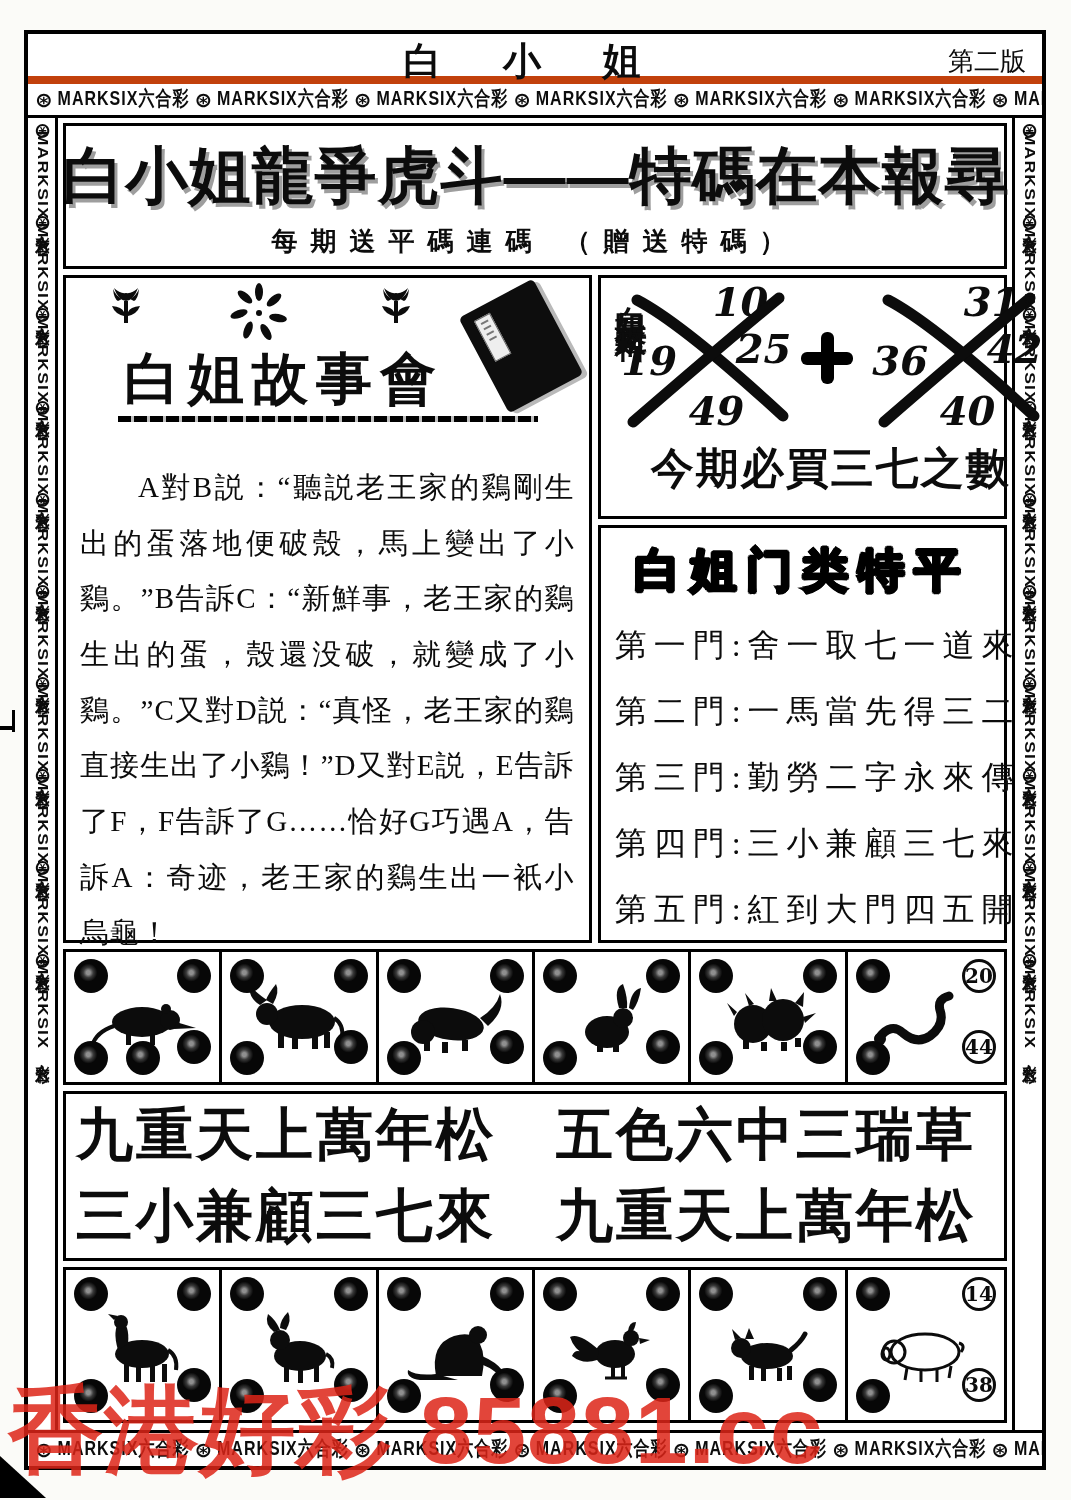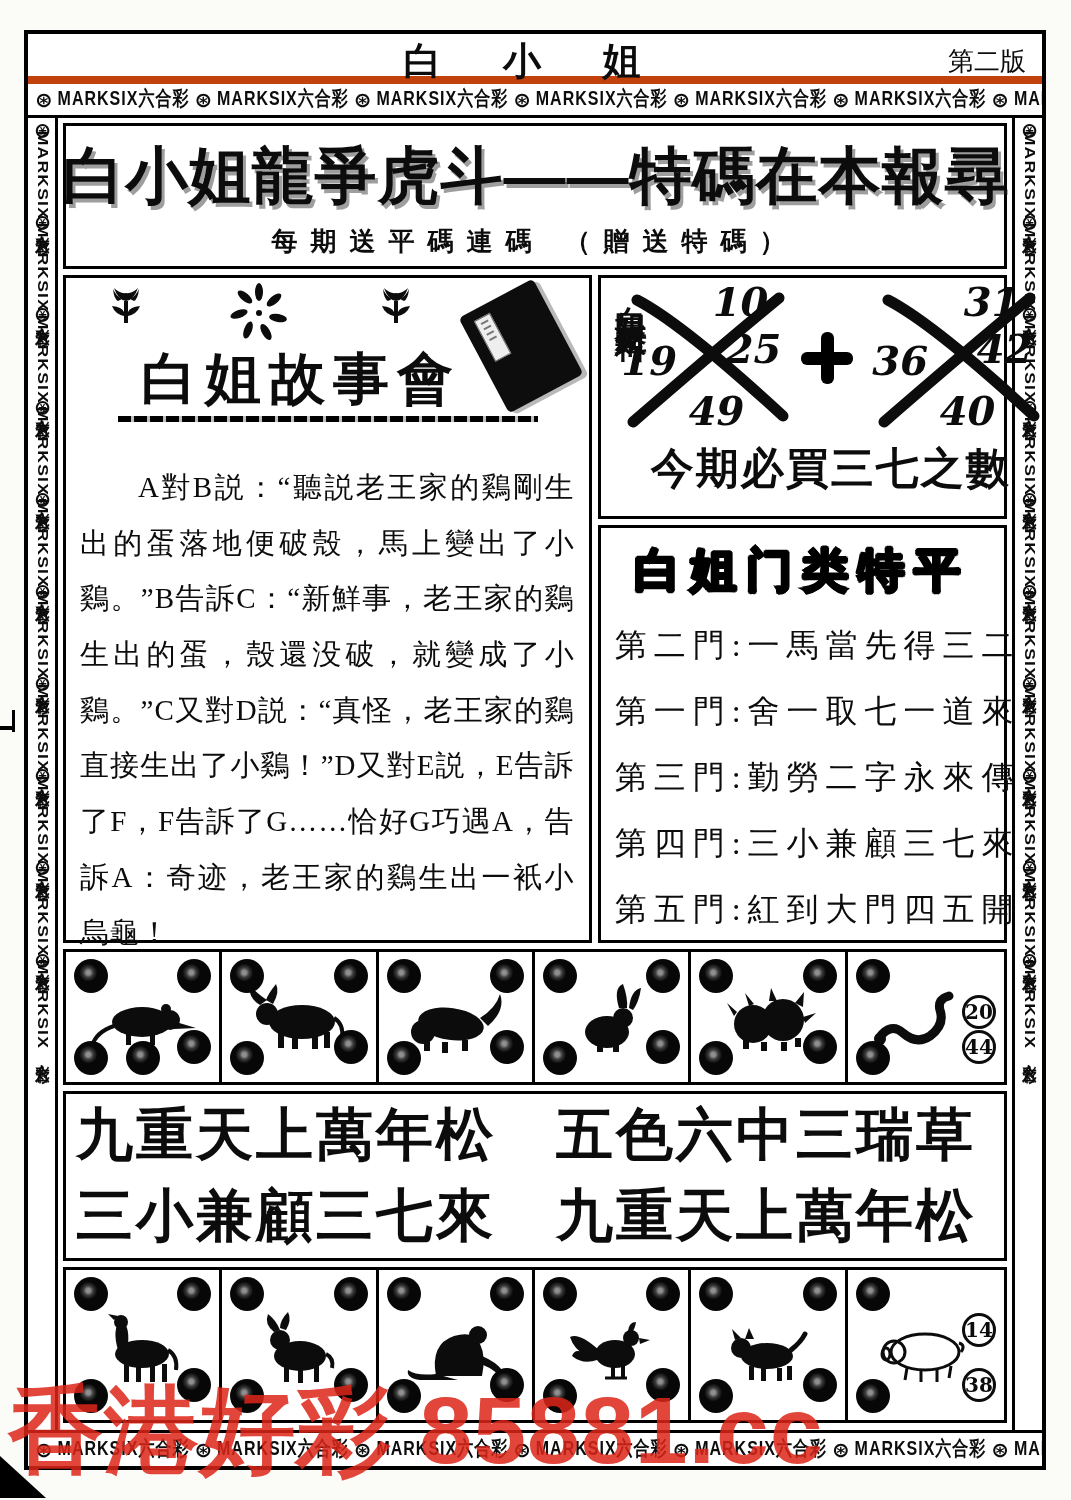--- a/index.html
+++ b/index.html
@@ -38,21 +38,21 @@
   .headline-main { font-size:62px; font-weight:900; letter-spacing:1px; white-space:nowrap;
                    text-shadow:3px 4px 0 rgba(40,40,40,.45); }
   .headline-sub { font-size:26px; font-weight:bold; letter-spacing:13px; white-space:nowrap; }
 
   .cols { height:668px; display:flex; gap:6px; min-height:0; }
 
   
   .story-box { flex:0 0 56%; border:3px solid #000; display:flex; flex-direction:column; }
   .story-header { position:relative; height:180px; flex:none; }
   .story-title { position:absolute; left:58px; top:64px; font-size:56px; font-weight:900;
-                 letter-spacing:8px;margin-left:17px; }
+                 letter-spacing:8px; }
   .story-underline { position:absolute; left:52px; top:138px; width:420px; height:6px;
         background:repeating-linear-gradient(90deg,#000 0 13px,rgba(0,0,0,.25) 13px 16px); }
   .tulip { position:absolute; }
   .book { position:absolute; right:26px; top:14px; width:84px; height:108px; background:#0d0d0d;
           border-radius:5px; transform:rotate(-28deg); box-shadow:4px 4px 0 #b9b9b9; }
   .book .label { position:absolute; left:12px; top:10px; width:18px; height:46px; background:#eee;
                  border:1px solid #666; }
   .book .label i { display:block; width:8px; height:2px; background:#777; margin:4px auto 0; }
   .story-body { padding:2px 14px 0 14px; font-family:"Liberation Serif", serif; font-size:29px;
                 line-height:1.92; text-align:justify; text-indent:2em; letter-spacing:1px; }
@@ -65,21 +65,21 @@
                 margin-left:6px; transform:scaleX(1.1); }
   .tips-main { flex:1; display:flex; flex-direction:column; min-width:0; }
   .groups { height:156px; display:flex; align-items:center; justify-content:center; gap:2px;
             padding-top:4px; }
   .xgroup { position:relative; width:172px; height:148px; flex:none;
             font-family:"DejaVu Serif", serif; font-style:italic; font-weight:bold;
             font-size:40px;margin-left:15px; }
   .xgroup span { position:absolute; }
   .n-top { top:-6px; left:52%; }
   .n-left { left:-2px; top:36%; }
-  .n-right { right:14px; top:28%; }
+  .n-right { right:4px; top:28%; }
   .n-bottom { bottom:-2px; left:38%; }
   .cross { position:absolute; inset:0; }
   .plus { position:relative; width:52px; height:52px; flex:none; margin:0 4px; }
   .plus i { position:absolute; background:#000; border-radius:6px; }
   .plus i:nth-child(1){ left:20px; top:0; width:13px; height:52px; }
   .plus i:nth-child(2){ left:0; top:20px; width:52px; height:13px; }
   .tips-slogan { font-size:43px; font-weight:900; text-align:center; letter-spacing:2px;
                  white-space:nowrap; margin-top:6px; }
 
   .doors-box { flex:1; border:3px solid #000; padding:12px 14px 8px 14px; display:flex;
@@ -95,21 +95,21 @@
   .zrow1 { height:136px; }
   .zrow2 { height:156px; }
   .zcell { position:relative; border-right:3px solid #000; overflow:hidden; background:#fff; }
   .zcell:last-child { border-right:none; }
   .zcell svg.animal { position:absolute; left:50%; top:52%; transform:translate(-50%,-50%); }
   .badge { position:absolute; width:34px; height:34px; border-radius:50%; display:flex;
            align-items:center; justify-content:center; font-weight:bold; font-size:20px;
            font-family:"DejaVu Serif", serif; }
   .badge.dark { background:radial-gradient(circle at 42% 40%, #8f8f8f 0 2px, #3a3a3a 5px, #070707 9px);
                 color:rgba(255,255,255,.75); font-size:13px; }
-  .badge.light { background:#fff; border:3px solid #0c0c0c; color:#0c0c0c;margin-top:36px; }
+  .badge.light { background:#fff; border:3px solid #0c0c0c; color:#0c0c0c; }
   .pos-tl { left:8px; top:7px; } .pos-tr { right:8px; top:7px; }
   .pos-bl { left:8px; bottom:7px; } .pos-br { right:8px; bottom:18px; }
   .pos-bm { left:50%; transform:translateX(-50%); bottom:7px; }
 
   
   .verse-box { height:170px; border:3px solid #000; display:flex; flex-direction:column;
                justify-content:space-evenly; padding-left:10px; }
   .verse-line { font-size:57px; font-weight:900; letter-spacing:3px; white-space:nowrap; }
 
   
@@ -239,22 +239,22 @@
                     </g>
                   </svg>
                 </div>
               </div>
               <div class="tips-slogan">今期必買三七之數</div>
             </div>
           </div>
 
           <div class="doors-box">
             <div class="doors-title">白姐门类特平</div>
+            <div class="door-line">第一門:舍一取七一道來</div>
             <div class="door-line">第二門:一馬當先得三二</div>
-            <div class="door-line">第一門:舍一取七一道來</div>
             <div class="door-line">第三門:勤勞二字永來傳</div>
             <div class="door-line">第四門:三小兼顧三七來</div>
             <div class="door-line">第五門:紅到大門四五開</div>
           </div>
         </div>
       </div>
 
       <div class="zrow zrow1" id="zrow1">
           <div class="zcell">
             <svg class="animal" width="118" height="76" viewBox="0 0 118 76">

